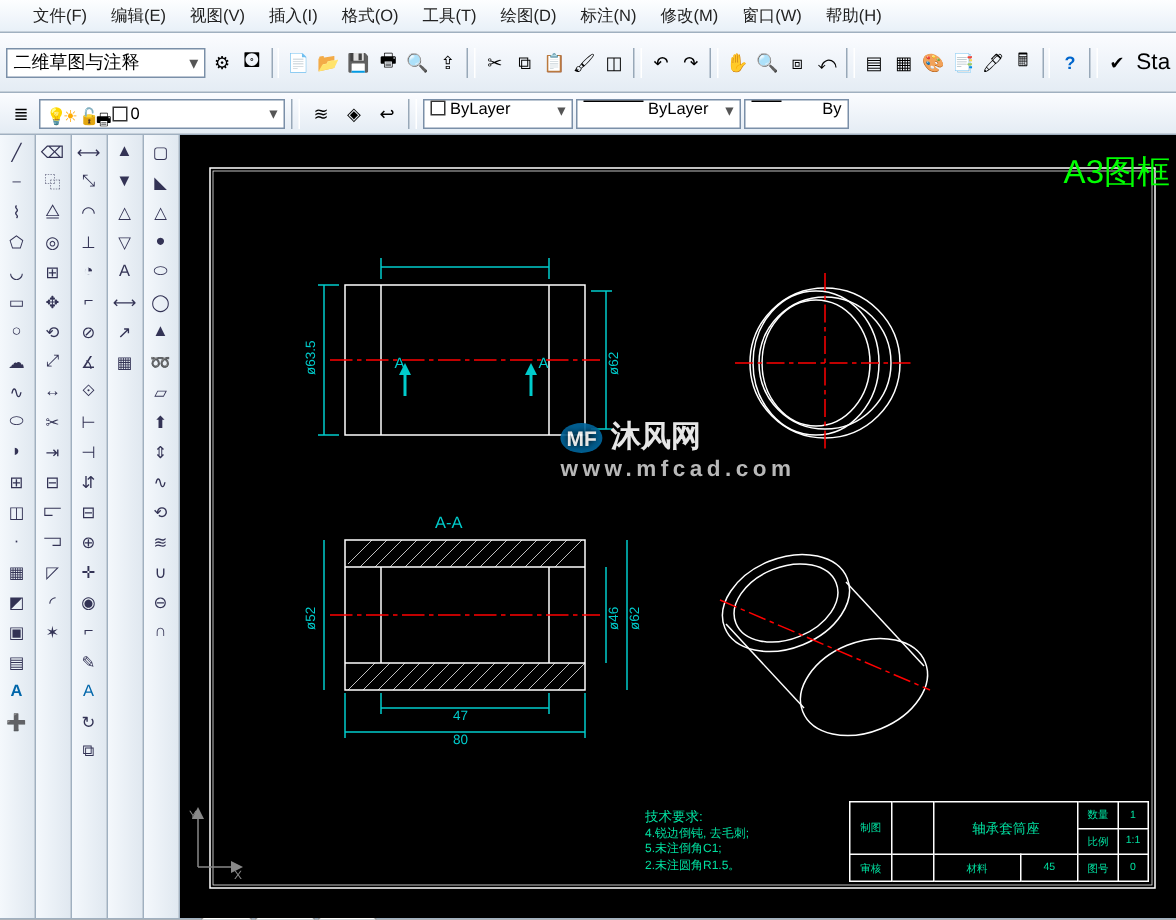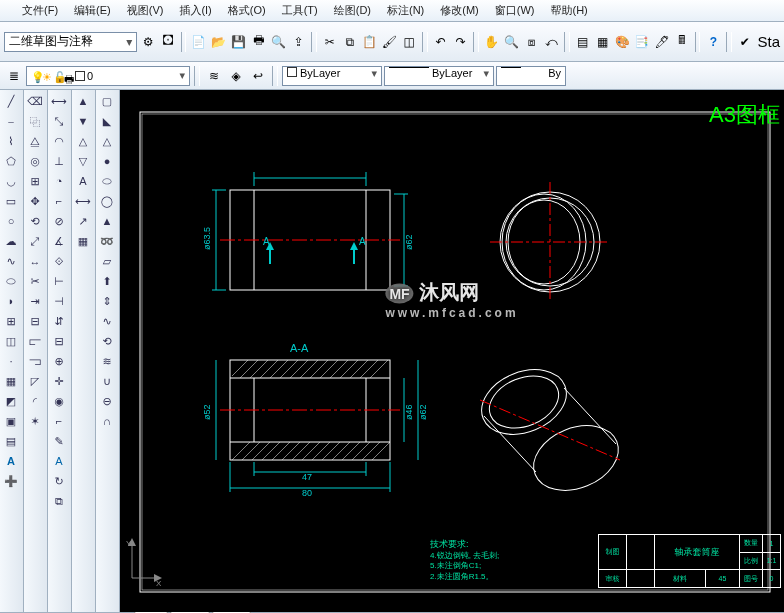--- a/index.html
+++ b/index.html
@@ -14,31 +14,31 @@
 .layer-dd { width: 164px; height: 20px; border: 1px solid #7a8fa8; background: #fff; display: flex; align-items: center; padding: 0 4px; font-size: 11px; gap: 2px; }
 .color-dd, .ltype-dd, .lweight-dd { height: 20px; border: 1px solid #7a8fa8; background: #fff; display: flex; align-items: flex-start; padding: 0 4px; font-size: 11px; gap: 3px; }
 .color-dd { width: 100px; } .ltype-dd { width: 110px; } .lweight-dd { width: 70px; gap: 27px; }
 .main { display: flex; height: 522px; }
 .toolcol { width: 24px; background: linear-gradient(90deg,#f4f8fc,#e0e8f0); border-right: 1px solid #a0b0c0; display: flex; flex-direction: column; padding: 2px 1px; gap: 2px; }
 .toolcol .ic { width: 20px; height: 18px; display: flex; align-items: center; justify-content: center; font-size: 11px; cursor: pointer; color: #335; }
 .canvas-wrap { flex: 1; position: relative; background: #000; }
 .a3 { position: absolute; right: 4px; top: 10px; color: #00ff00; font-size: 22px; font-weight: 500; }
 svg.dwg { position: absolute; inset: 0; }
 .watermark { position: absolute; left: 50%; top: 40%; transform: translate(-50%,-50%); color: #fff; font-size: 20px; font-weight: bold; opacity: .9; text-shadow: 0 0 4px #000; }
-.watermark small { display: block; font-size: 12px; letter-spacing: 3px; color: #ccc; }
+.watermark small { display: block; font-size: 15px; letter-spacing: 3px; color: #ccc; }
 .statusbar { height: 13px; background: #e8eef4; border-top: 1px solid #a0b0c0; display: flex; align-items: center; font-size: 10px; padding-left: 120px; gap: 2px; }
 .tab { background: #fff; border: 1px solid #999; padding: 0 6px; border-radius: 2px 2px 0 0; }
 .mini-ic { width:9px; height:9px; }
 .bulb { color: #cc0; }
 .sun { color: #fa0; }
 .lock { color: #468; }
 .cbox { width:10px;height:10px;border:1px solid #333;background:#fff;display:inline-block; }
 .dd-arrow { margin-left:auto; color:#555; }
 .ucs { position:absolute; left:4px; bottom:26px; }
-.title-block { position: absolute; right: 3px; bottom: 24px; width: 183px; height: 54px; margin-top: 44px; }
+.title-block { position: absolute; right: 18px; bottom: 24px; width: 200px; height: 54px; margin-top: 44px; }
 .title-block td { border: 1px solid #fff; color: #00e0a0; font-size: 7px; padding: 0 2px; text-align: center; }
 .techreq { position: absolute; left: 310px; bottom: 30px; color: #00e0a0; font-size: 8px; line-height: 1.3; }
 .line-sample { width: 40px; height: 0; border-top: 1px solid #000; }
 .line-sample.by { width: 40px; }
 </style>
 </head>
 <body>
 
 <div class="menubar">
   <span>文件(F)</span>
@@ -437,21 +437,21 @@
     <svg class="ucs" width="40" height="50">
       <line x1="8" y1="42" x2="8" y2="6" stroke="#888"></line>
       <polygon points="8,2 4,10 12,10" fill="#888"></polygon>
       <line x1="8" y1="42" x2="36" y2="42" stroke="#888"></line>
       <polygon points="38,42 30,38 30,46" fill="#888"></polygon>
       <text x="2" y="10" fill="#888" font-size="8">Y</text>
       <text x="32" y="50" fill="#888" font-size="8">X</text>
     </svg>
 
     <div class="watermark">
-      <span style="background:#737373;border-radius:50%;padding:2px 4px;font-size:14px">MF</span>
+      <span style="background:#0369a1;border-radius:50%;padding:2px 4px;font-size:14px">MF</span>
       <span>沐风网</span>
       <small>www.mfcad.com</small>
     </div>
   </div>
 </div>
 
 <div class="statusbar">
   <span>◂</span>
   <span>▸</span>
   <span class="tab">模型</span>

